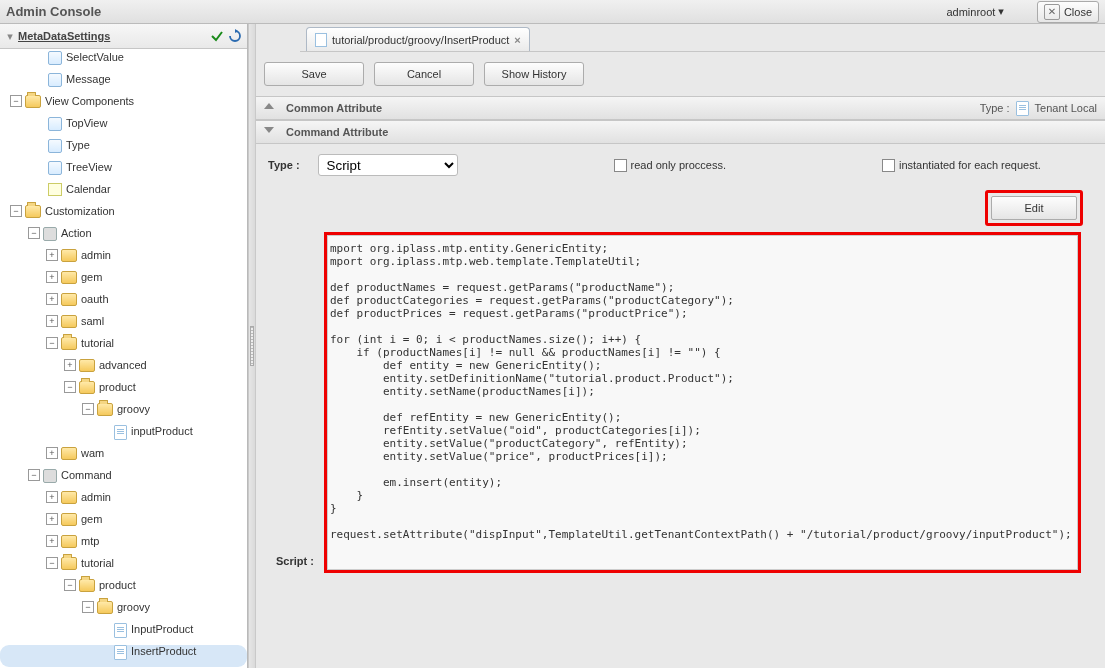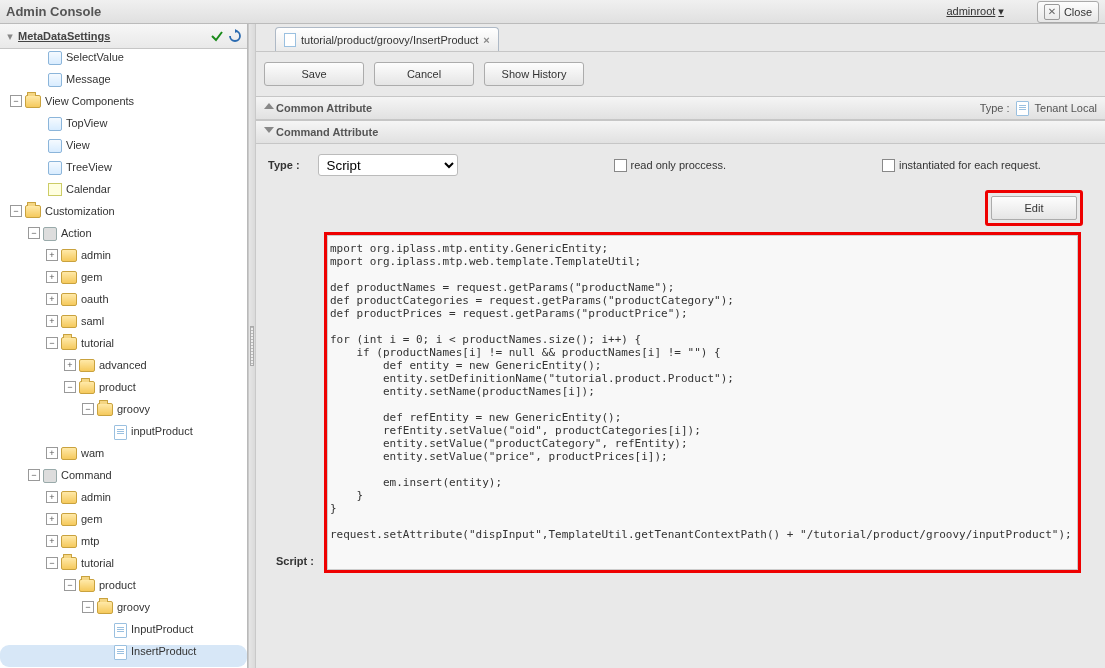--- a/index.html
+++ b/index.html
@@ -1,21 +1,21 @@
 <!DOCTYPE html>
 <html><head>
 <meta charset="utf-8">
 <style>
   * { box-sizing: border-box; }
   body { margin:0; font-family: Tahoma,Arial,sans-serif; font-size:11px; color:#333; background:#eaeaea; }
 
   
   .top-header { height:24px; background:linear-gradient(#f0f0f0,#e0e0e0); border-bottom:1px solid #bbb; display:flex; align-items:center; padding:0 6px;gap:20px; }
   .top-title { font-weight:bold; font-size:13px; flex:1; color:#555;}
-  .top-user { display:flex; align-items:flex-start; gap:3px; padding:0 5px; cursor:pointer;text-decoration:underline;}
+  .top-user { display:flex; align-items:center; gap:3px; padding:0 5px; cursor:pointer;}
   .top-close-btn { display:flex; align-items:center; gap:4px; padding:2px 6px; background:linear-gradient(#fdfdfd,#e7e7e7); border:1px solid #aaa; border-radius:3px; margin-left:8px; cursor:pointer;}
   .x-icon-box { width:16px; height:16px; border:1px solid #999; border-radius:2px; display:flex; align-items:center; justify-content:center; font-size:10px; color:#666;}
 
   
   .layout { display:flex; height:644px; }
   .sidebar { width:248px; background:#fff; border-right:1px solid #b9b9b9; display:flex; flex-direction:column;}
   .main { flex:1; background:#e9e9e9; position:relative; display:flex; flex-direction:column;}
 
   
   .side-toolbar { height:25px; background:linear-gradient(#f7f7f7,#e9e9e9); border-bottom:1px solid #c6c6c6; display:flex; align-items:center; padding:0 4px;}
@@ -36,31 +36,31 @@
   .ticon-doc::after{content:''; position:absolute; top:3px; left:2px; width:7px; height:1px; background:#9ac0e0; box-shadow:0 2px 0 #9ac0e0, 0 4px 0 #9ac0e0;}
   .ticon-cal { width:14px; height:13px; border:1px solid #cc6; background:#ffffe0; margin-right:4px;}
   .ticon-setting{ width:14px; height:14px; border:1px solid #9aa; background:#ddd; border-radius:2px; margin-right:4px;}
   .tlabel { font-size:11px;}
 
   
   .splitter { width:8px; background:linear-gradient(to right,#e6e6e6,#dadada); border-left:1px solid #c9c9c9; border-right:1px solid #c9c9c9; display:flex; align-items:center; justify-content:center; cursor:col-resize;}
   .splitter .grip { width:4px; height:40px; background:repeating-linear-gradient(#bbb,#bbb 1px,#eee 1px,#eee 3px); border:1px solid #aaa;}
 
   
-  .tabbar { height:28px; padding:4px 6px 0 19px; display:flex; align-items:flex-end; border-bottom:1px solid #c6c6c6;}
+  .tabbar { height:28px; padding:4px 6px 0 6px; display:flex; align-items:flex-end; border-bottom:1px solid #c6c6c6;margin-left:44px;}
   .tab { background:linear-gradient(#fff,#eaeaea); border:1px solid #aeb9c6; border-bottom:none; border-radius:4px 4px 0 0; height:24px; display:flex; align-items:center; padding:0 8px; gap:5px; cursor:pointer;}
   .tab .doc-mini{ width:12px; height:14px; background:#fff; border:1px solid #9ac0e0;}
   .tab .xclose { color:#888; font-weight:bold; cursor:pointer; }
 
   
   .btnrow { padding:10px 8px; display:flex; gap:10px;}
   .btn { width:100px; height:24px; background:linear-gradient(#fdfdfd,#e5e5e5); border:1px solid #acacac; border-radius:3px; display:flex; align-items:center; justify-content:center; cursor:pointer;}
 
   
-  .section-hdr { height:24px; background:linear-gradient(#f5f5f5,#e1e1e1); border-top:1px solid #c6c6c6; border-bottom:1px solid #c6c6c6; display:flex; align-items:center; padding:0 8px; gap:2px; font-weight:bold; color:#555;}
+  .section-hdr { height:24px; background:linear-gradient(#f5f5f5,#e1e1e1); border-top:1px solid #c6c6c6; border-bottom:1px solid #c6c6c6; display:flex; align-items:center; padding:0 8px; gap:12px; font-weight:bold; color:#555;}
   .section-hdr .rhs { margin-left:auto; font-weight:normal; display:flex; align-items:center; gap:4px;}
   .chev { width:10px; height:10px; display:inline-block; }
   .chev.up::before{content:'';display:block;border-left:5px solid transparent;border-right:5px solid transparent;border-bottom:6px solid #888;}
   .chev.down::before{content:'';display:block;border-left:5px solid transparent;border-right:5px solid transparent;border-top:6px solid #888;}
 
   
   .cmd-body { padding:6px 12px; }
   .row1 { display:flex; align-items:center; gap:18px; padding:4px 0 10px;}
   .lbl-bold { font-weight:bold; }
   .select { height:22px; width:140px; background:#fff; border:1px solid #bbb; border-radius:3px; padding:0 4px;}
@@ -132,21 +132,21 @@
           <span class="tlabel">View Components</span>
         </div>
       <div class="tree-row">
           <span class="tpad" style="width:44px"></span>
           <span class="ticon-node"></span>
           <span class="tlabel">TopView</span>
         </div>
       <div class="tree-row">
           <span class="tpad" style="width:44px"></span>
           <span class="ticon-node"></span>
-          <span class="tlabel">View</span>
+          <span class="tlabel">Type</span>
         </div>
       <div class="tree-row">
           <span class="tpad" style="width:44px"></span>
           <span class="ticon-node"></span>
           <span class="tlabel">TreeView</span>
         </div>
       <div class="tree-row">
           <span class="tpad" style="width:44px"></span>
           <span class="ticon-cal"></span>
           <span class="tlabel">Calendar</span>

